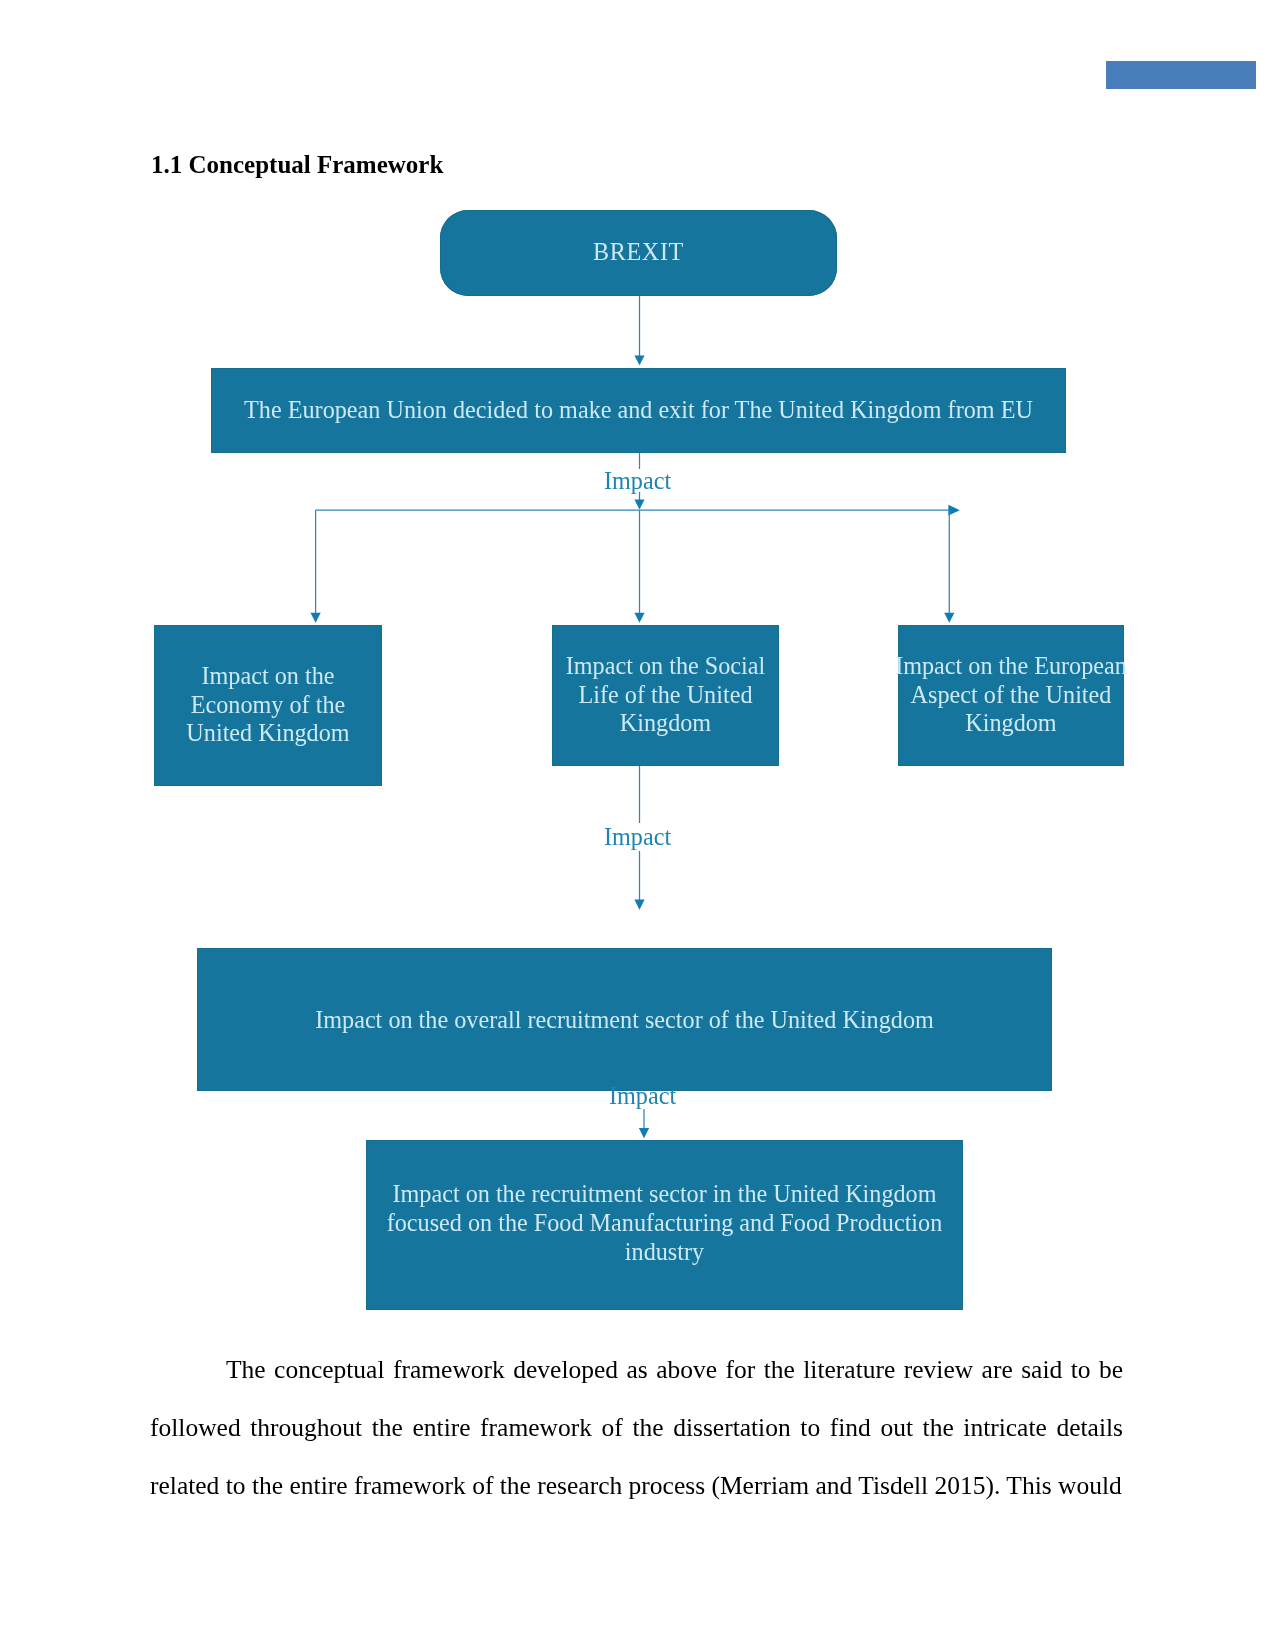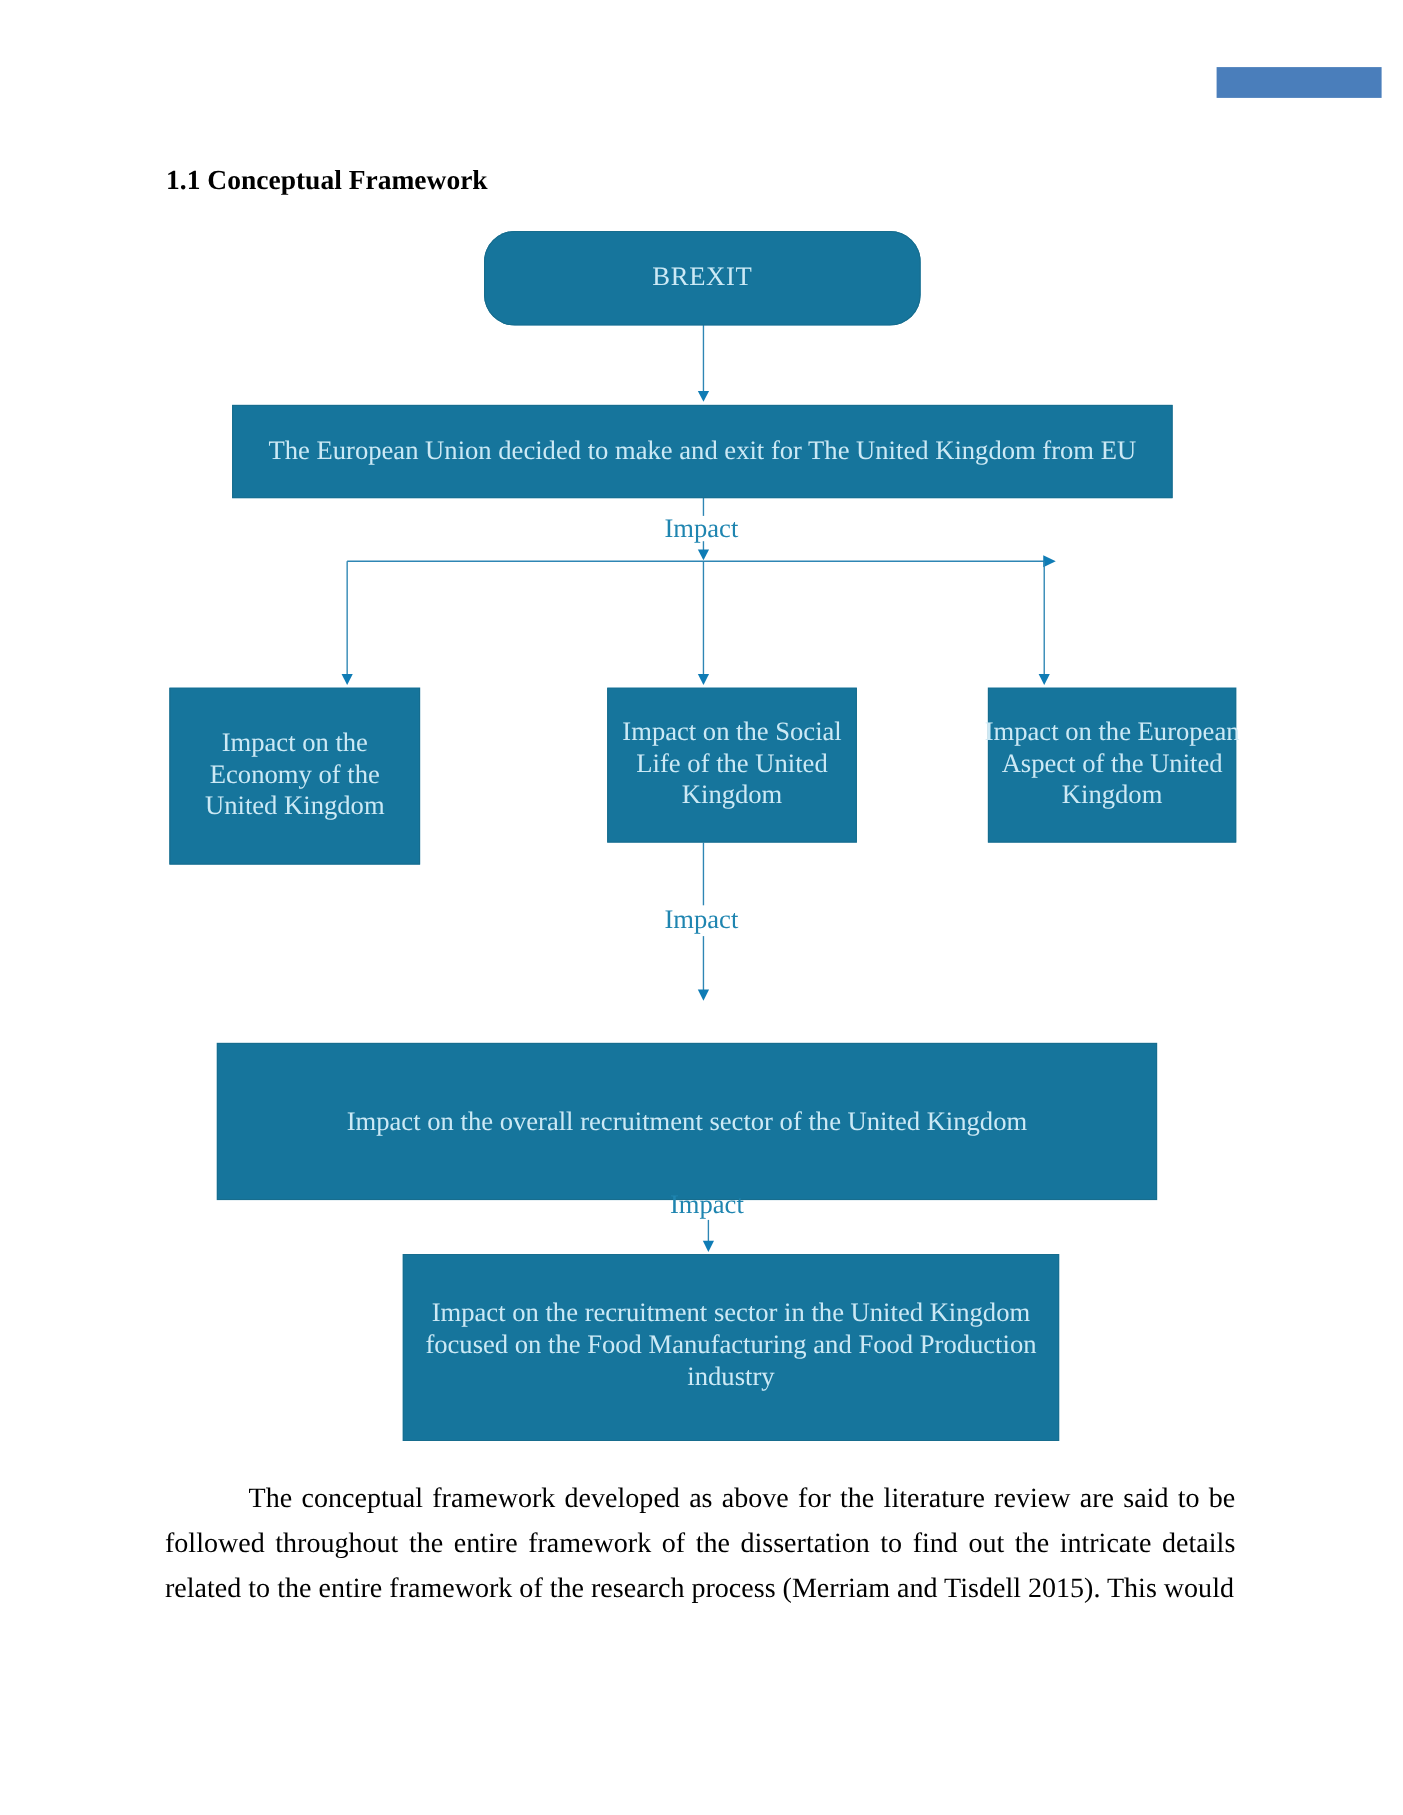--- a/index.html
+++ b/index.html
@@ -29,21 +29,21 @@
   .n-pol{left:898px;top:625px;width:226px;height:141px;font-size:24.2px;line-height:28.7px;}
   .n-econ .nodetext,.n-social .nodetext,.n-pol .nodetext{top:-0.5px;}
   .n-overall{left:197px;top:910px;width:855px;height:143px;font-size:24.2px;margin-top:38px;}
   .n-overall .nodetext{top:0.5px;}
   .n-food{left:355px;top:1140px;width:597px;height:170px;font-size:24.2px;line-height:28.9px;margin-left:11px;}
   .n-food .nodetext{top:-1.5px;}
   .nodetext{white-space:nowrap;position:relative;}
   .lbl{position:absolute;color:#1F85B0;font-size:24.2px;font-family:"Liberation Serif",serif;white-space:nowrap;}
   svg.conn{position:absolute;left:0;top:0;width:1275px;height:1650px;overflow:visible;}
   
-  .para{position:absolute;left:150px;top:1341px;width:973px;font-size:25.5px;line-height:41px;text-align:justify;text-indent:76px;color:#000;}
+  .para{position:absolute;left:150px;top:1341px;width:973px;font-size:25.5px;line-height:58px;text-align:justify;text-indent:76px;color:#000;}
 </style>
 </head>
 <body>
 
 <div class="page">
 
   <div class="hdr-box"></div>
 
   <div class="sec-head">1.1 Conceptual Framework</div>
 

